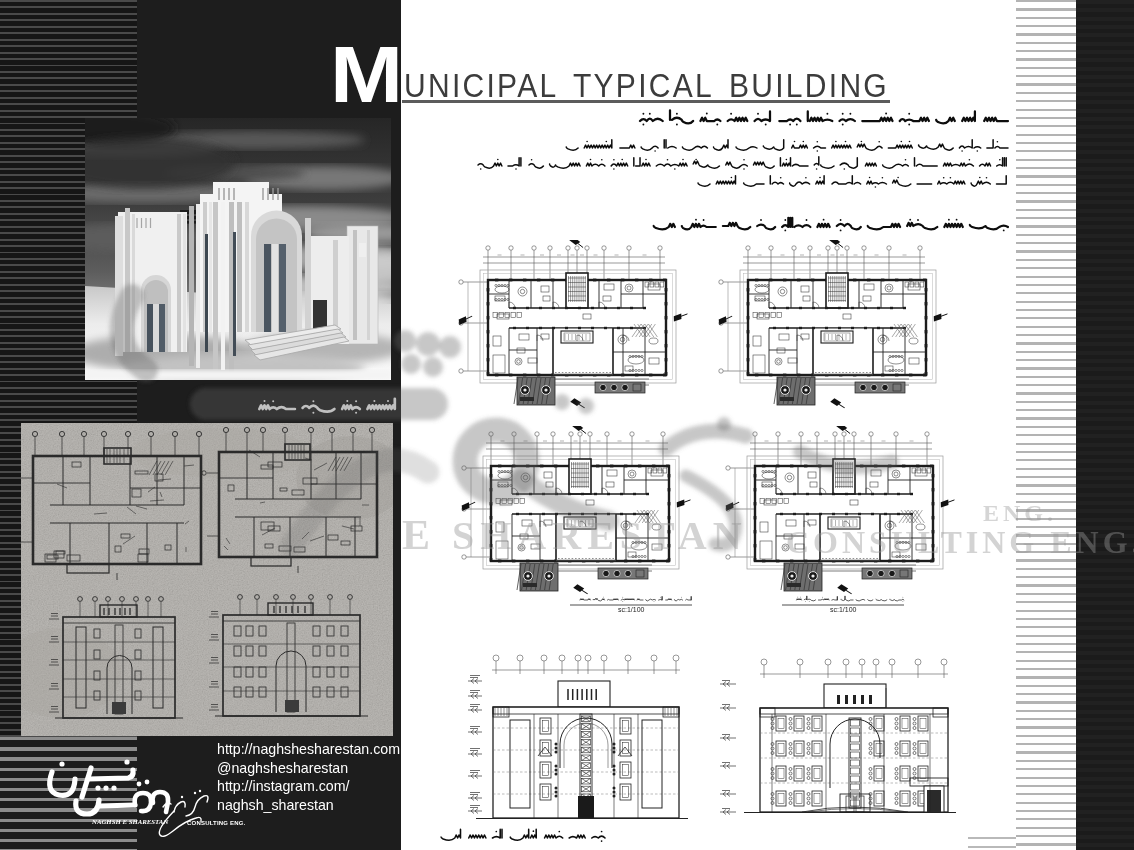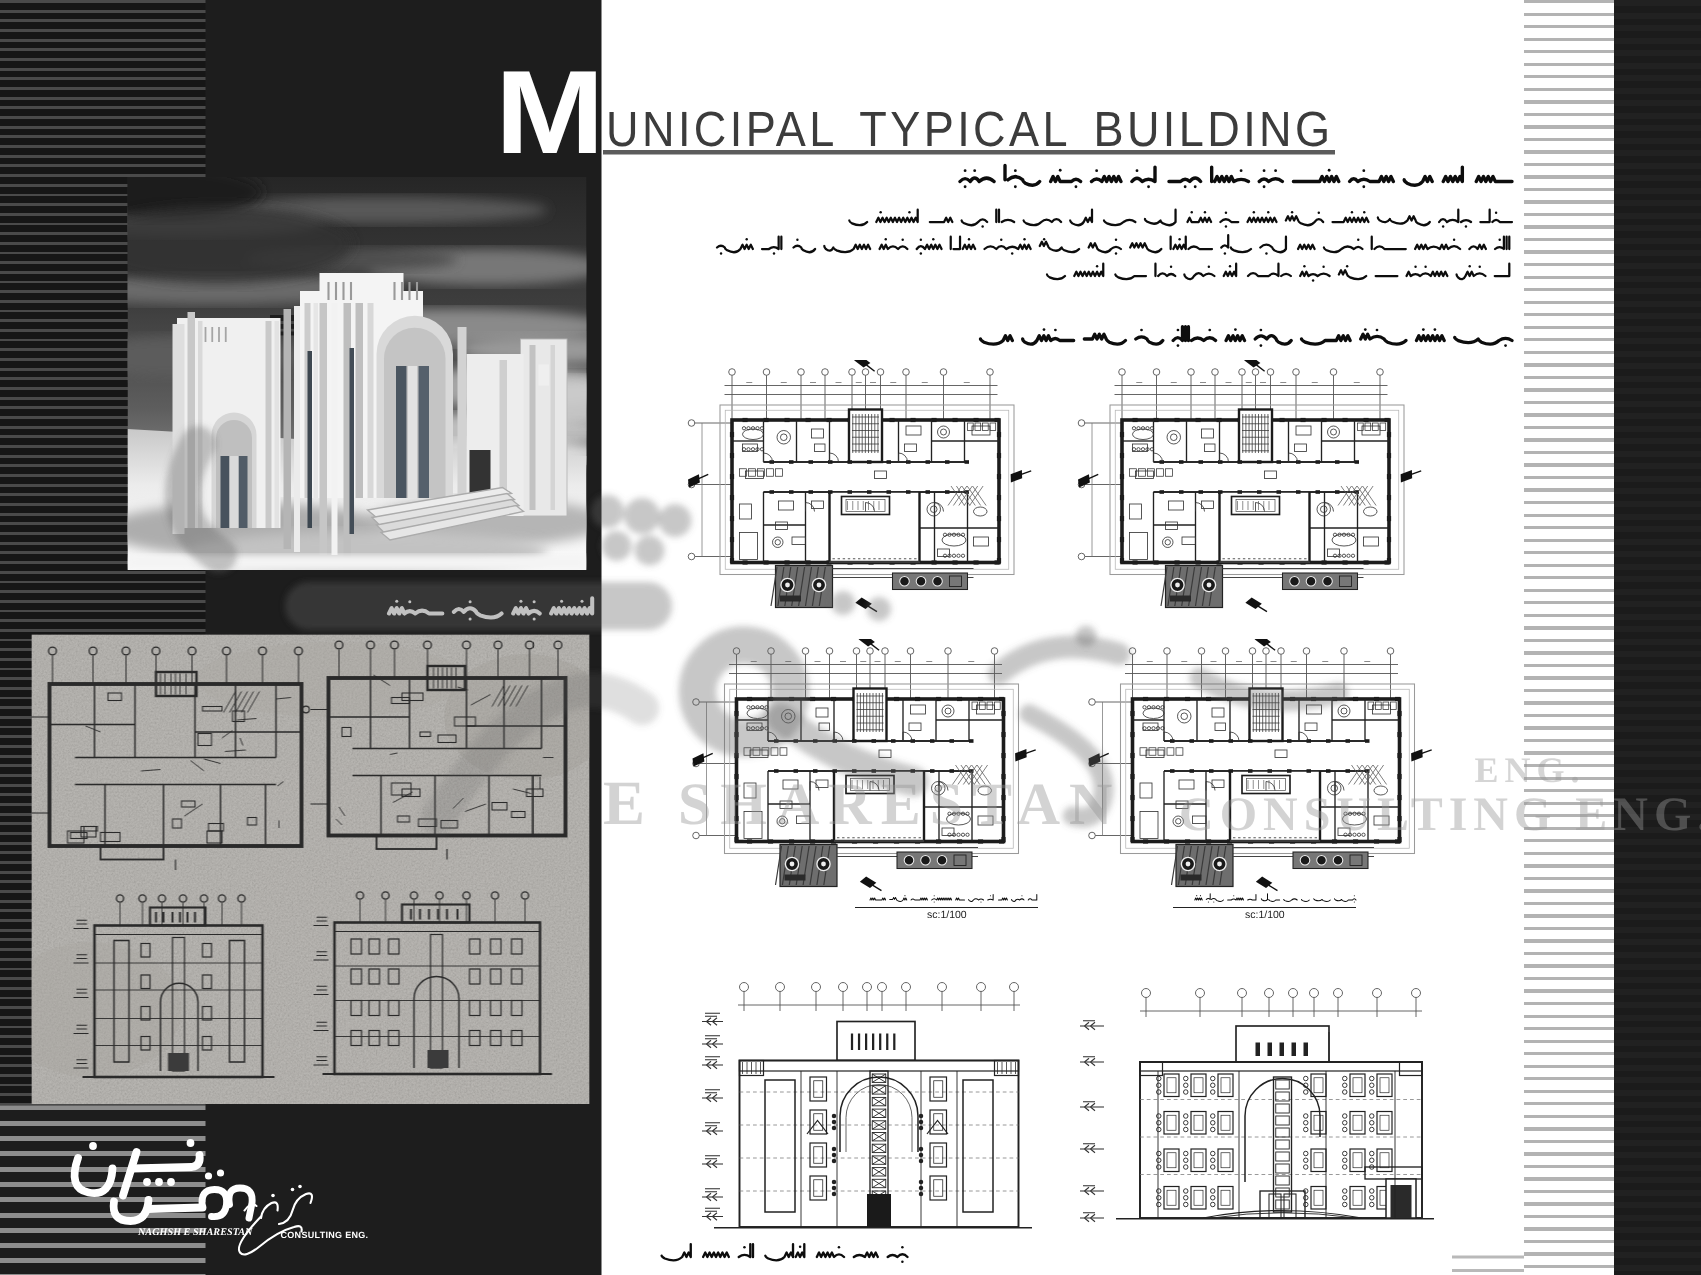--- a/index.html
+++ b/index.html
@@ -407,20 +407,21 @@
             <rect x="118" y="13" width="7" height="10" stroke-width="0.8"></rect>
             <rect x="118" y="33" width="7" height="10" stroke-width="0.8"></rect>
             <rect x="118" y="54" width="7" height="10" stroke-width="0.8"></rect>
             <rect x="118" y="74" width="7" height="10" stroke-width="0.8"></rect>
             <rect x="62" y="87" width="14" height="12" fill="#3a3a3a" stroke="none"></rect>
             <line x1="-8" y1="103" x2="145" y2="103" stroke-width="1.2"></line>
           </g>
         </g>
       </svg></div>
 
+<div class="abs" style="left:217px;top:740px;width:190px;color:#fff;font-size:14.2px;line-height:18.6px;letter-spacing:0px">http://naghshesharestan.com<br>@naghshesharestan<br>http://instagram.com/<br>naghsh_sharestan</div>
 
 <div class="abs" style="left:35px;top:755px;width:215px;height:85px"><svg width="215" height="85" viewBox="0 0 215 85">
         <g stroke="#fff" fill="none" stroke-linecap="round" stroke-linejoin="round">
           <path d="M 17 17 q -7 20 7 23 q 15 3 16 -16" stroke-width="5.2"></path>
           <path d="M 56 13 l -9 29" stroke-width="5.2"></path>
           <path d="M 53 24 l 40 -1 q 6 -1 5 -8" stroke-width="5.2"></path>
           <circle cx="63" cy="33" r="2.6" fill="#fff" stroke="none"></circle>
           <circle cx="71" cy="33" r="2.6" fill="#fff" stroke="none"></circle>
           <circle cx="79" cy="33" r="2.6" fill="#fff" stroke="none"></circle>
           <circle cx="27" cy="9" r="2.6" fill="#fff" stroke="none"></circle>

